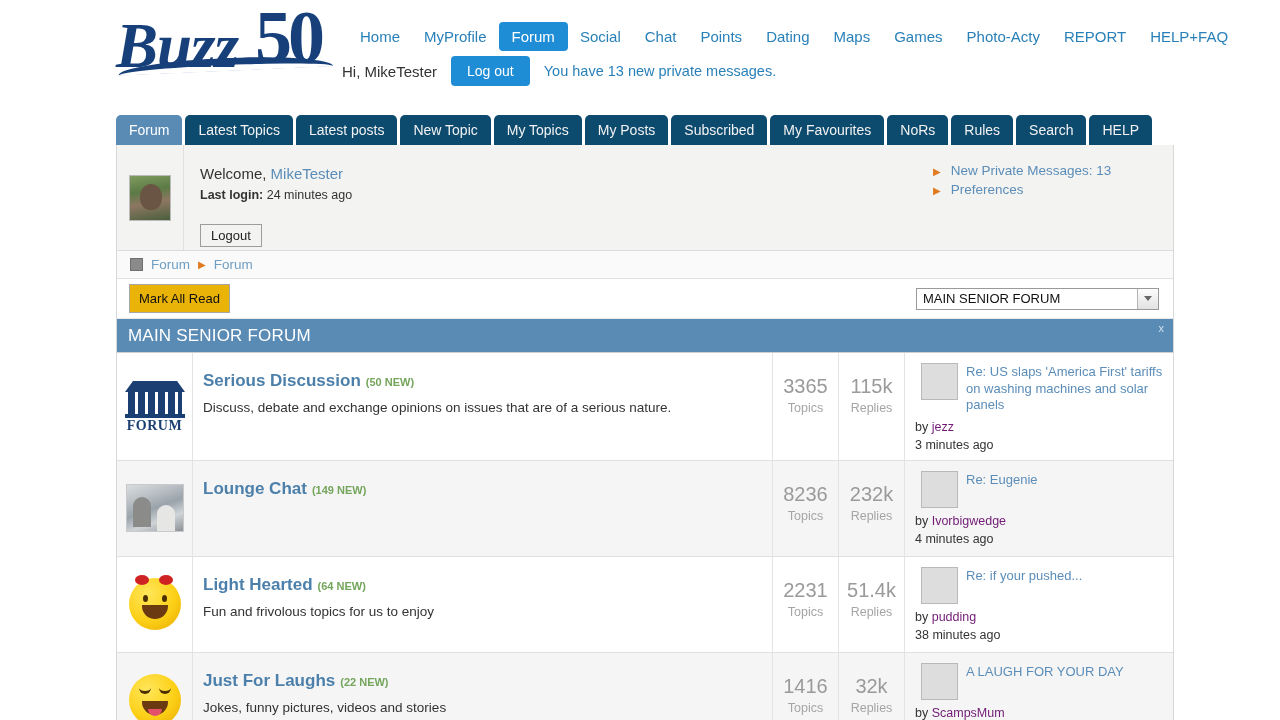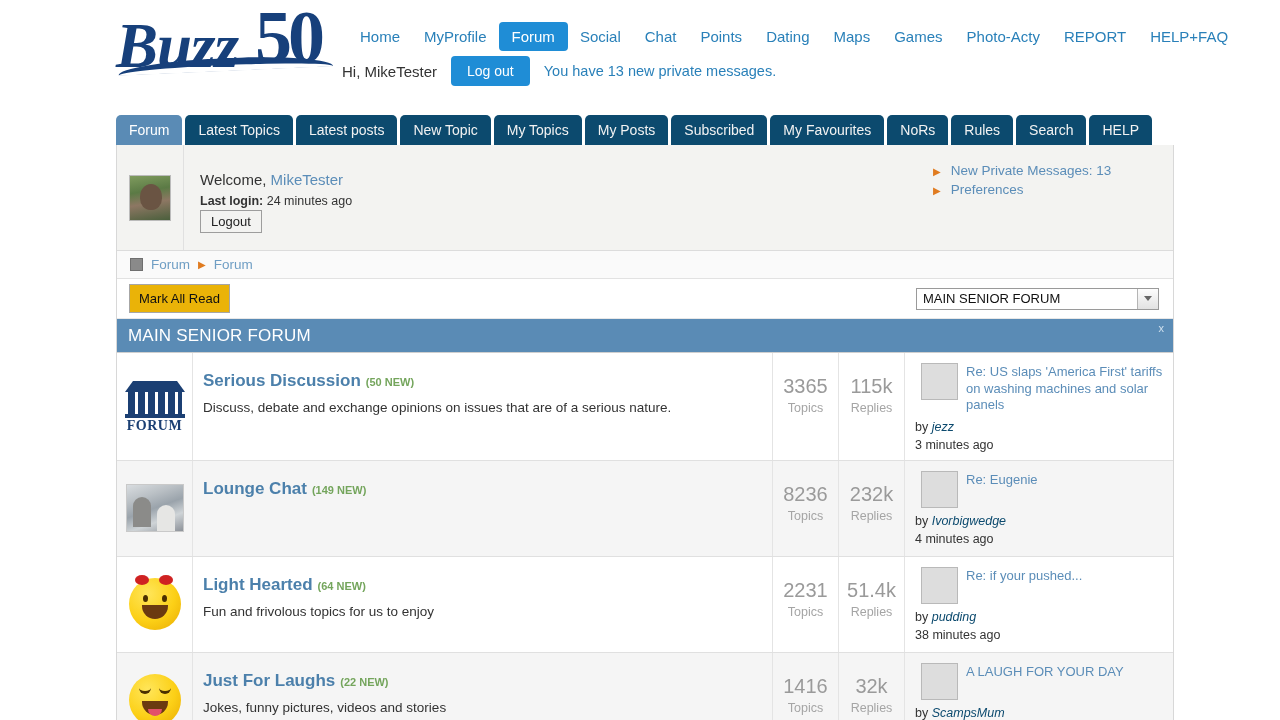--- a/index.html
+++ b/index.html
@@ -108,24 +108,24 @@
     width: 42px; height: 46px;
     border: 1px solid #bbb;
     background: linear-gradient(170deg,#7f9b5e 0%,#5b7a45 35%,#8d7763 60%,#4a5f3c 100%);
     position: relative; overflow: hidden;
   }
   #welcome .avatar::after {
     content: ""; position: absolute; left: 10px; top: 8px;
     width: 22px; height: 26px; border-radius: 50% 50% 45% 45%;
     background: #6a5443;
   }
-  #welcome .info { padding: 26px 0 0 16px; flex: 1; }
+  #welcome .info { padding: 20px 0 0 16px; flex: 1; }
   #welcome .wline { font-size: 15px; color: #333; margin-bottom: 6px; }
   #welcome .wline a { color: #5b8db8; text-decoration: none; }
-  #welcome .lastlogin { font-size: 12.5px; color: #333; margin-bottom: 2px; }
+  #welcome .lastlogin { font-size: 12.5px; color: #333; margin-bottom: 22px; }
   #welcome .lastlogin b { font-weight: bold; }
   #welcome .logout2 {
     background: #f3f3f1; border: 1px solid #9d9d9d;
     font-size: 13px; padding: 3px 10px; cursor: pointer;
     color: #222; font-family: "Liberation Sans", sans-serif;
   }
   #welcome .links { padding: 18px 24px 0 0; min-width: 240px; }
   #welcome .links .lrow {
     display: flex; align-items: baseline; gap: 10px;
     margin-bottom: 3px;
@@ -242,21 +242,21 @@
   .frow .c-last .lp-thumb {
     width: 37px; height: 37px; flex: 0 0 37px;
     border: 1px solid #b9b9b9; background: #ddd;
     overflow: hidden; position: relative;
   }
   .frow .c-last .lp-title {
     color: #5b8db8; text-decoration: none;
     font-size: 13px; line-height: 16.5px; padding-top: 1px;
   }
   .frow .c-last .lp-by { margin-top: 6px; font-size: 12.5px; }
-  .frow .c-last .lp-by a { color: #0c4a6e; text-decoration: none; font-style: italic; }
+  .frow .c-last .lp-by a { color: #701a75; text-decoration: none; }
   .frow .c-last .lp-time { margin-top: 4px; font-size: 12.5px; color: #333; }
 
   
   .ico { width: 58px; height: 58px; position: relative; }
   .ico-forum { width: 62px; height: 52px; }
   .ico-forum .pediment {
     position: absolute; left: 1px; top: 1px; width: 60px; height: 0;
     border-left: 8px solid transparent; border-right: 8px solid transparent;
     border-bottom: 11px solid #1b3f73;
   }

